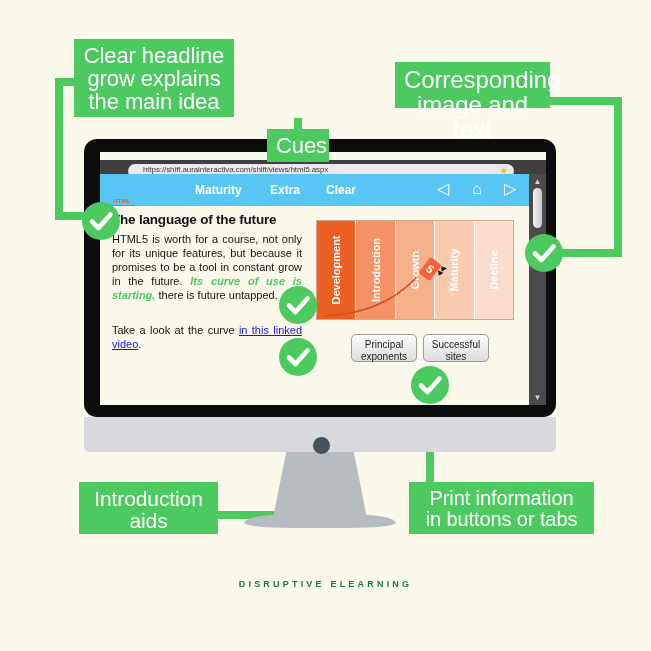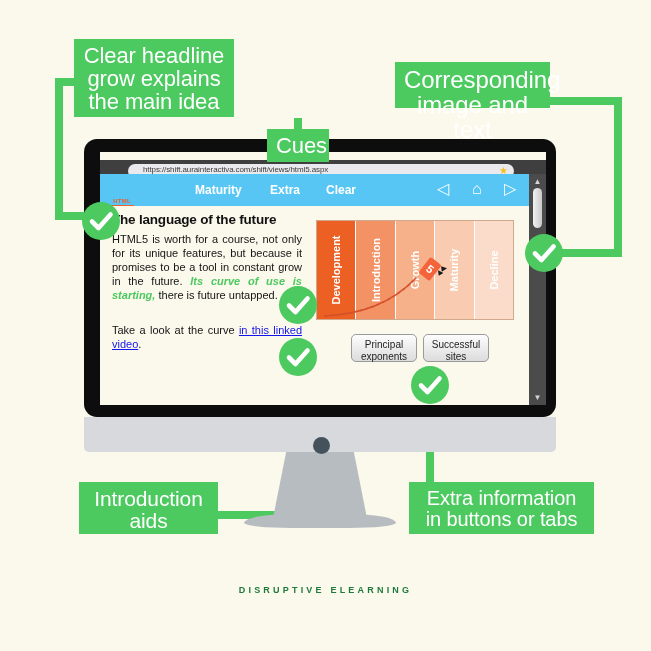--- a/index.html
+++ b/index.html
@@ -105,21 +105,21 @@
   
   .check{position:absolute;width:38px;height:38px;border-radius:50%;
          background:#4cc95f;z-index:50;}
   .check svg{position:absolute;left:0;top:0;}
 
   
   #logo{position:absolute;left:0;top:576px;width:651px;text-align:center;z-index:30;}
   #logotext{font-size:35px;letter-spacing:9px;color:#111111;font-weight:400;
             font-family:"Liberation Sans",sans-serif;}
   #logotext .bang{color:#111111;}
-  #logosub{margin-top:9px;font-size:9px;letter-spacing:3.2px;color:#1e7a3c;font-weight:bold;}
+  #logosub{margin-top:3px;font-size:9px;letter-spacing:3.2px;color:#1e7a3c;font-weight:bold;}
 </style>
 </head>
 <body>
 
 <div id="stage">
 
   <div class="conn" style="left:55px;top:78px;width:8px;height:142px;"></div>
   <div class="conn" style="left:55px;top:78px;width:28px;height:8px;"></div>
   <div class="conn" style="left:55px;top:212px;width:50px;height:8px;"></div>
 
@@ -247,20 +247,20 @@
 the main idea</div>
 
   <div class="callout" style="left:267px;top:85px;width:62px;height:33px;font-size:22px;margin-top:44px;">Cues</div>
 
   <div class="callout" style="left:395px;top:62px;width:155px;height:46px;font-size:24px;">Corresponding
 image and text</div>
 
   <div class="callout" style="left:79px;top:482px;width:139px;height:52px;font-size:21px;">Introduction
 aids</div>
 
-  <div class="callout" style="left:409px;top:482px;width:185px;height:52px;font-size:20px;">Extra information
+  <div class="callout" style="left:409px;top:482px;width:185px;height:52px;font-size:20px;">Print information
 in buttons or tabs</div>
 
   <div id="logo">
     <div id="logosub">DISRUPTIVE ELEARNING</div>
   </div>
 
 </div>
 
 </body></html>

